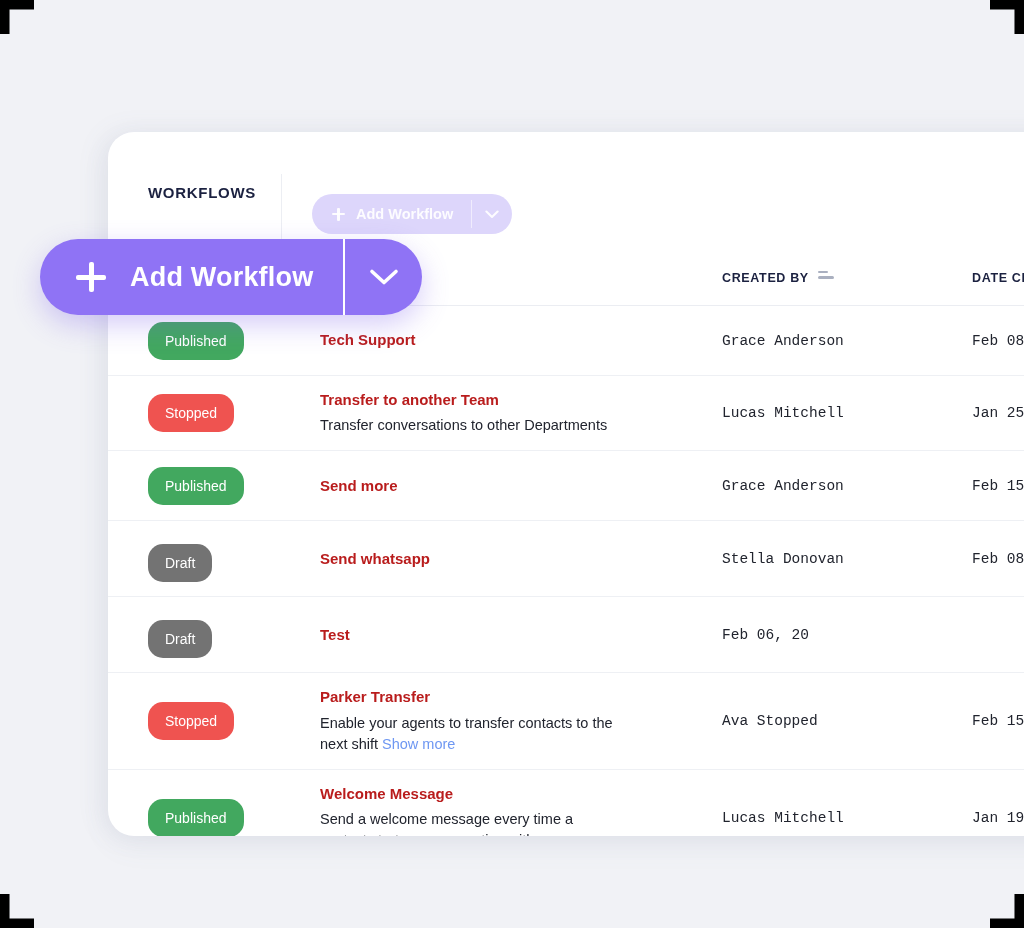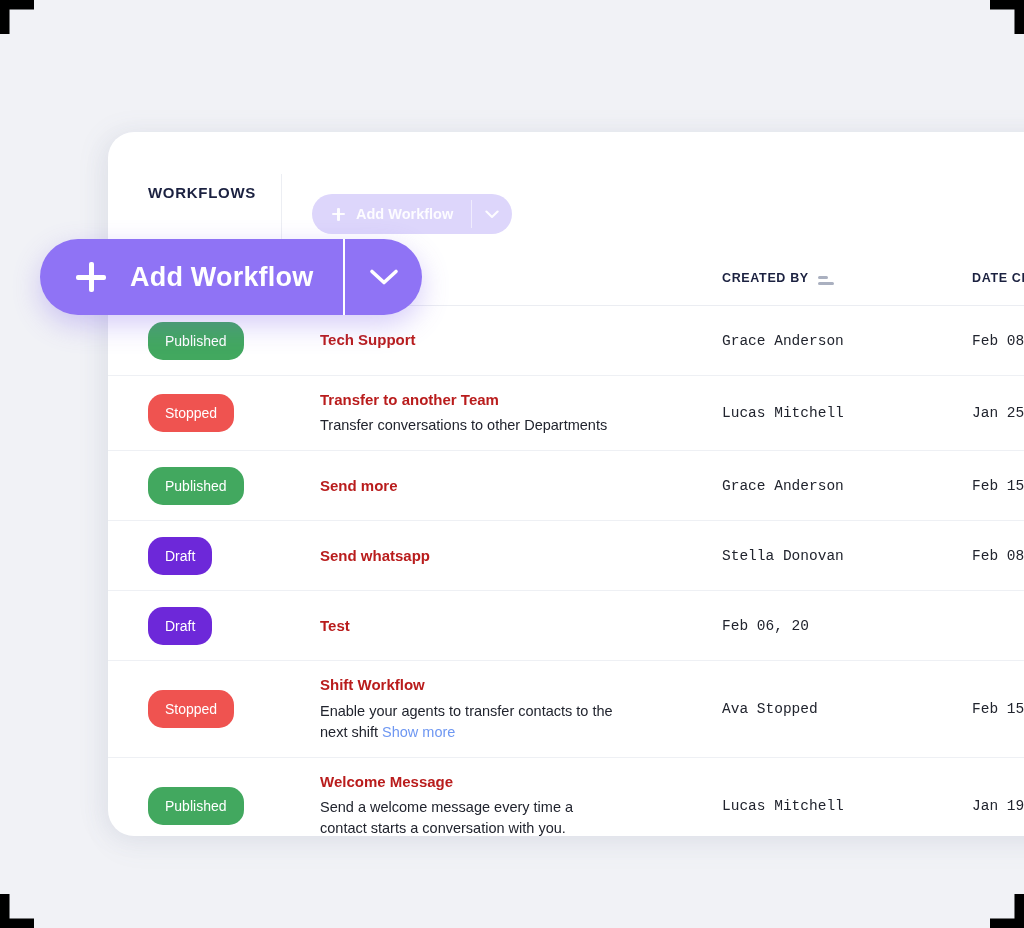--- a/index.html
+++ b/index.html
@@ -132,21 +132,21 @@
     height: 56px;
     border-bottom: 1px solid #ebedf2;
     padding: 0 0 0 40px;
   }
   .th {
     font-size: 12.5px;
     font-weight: 700;
     letter-spacing: 0.65px;
     color: #1b2140;
     display: flex;
-    align-items: flex-end;
+    align-items: flex-start;
     gap: 9px;
   }
 
   .col-status { width: 172px; flex: none; }
   .col-name   { width: 402px; flex: none; }
   .col-author { width: 250px; flex: none; }
   .col-date   { width: 200px; flex: none; }
 
   .sort-icon {
     display: inline-flex;
@@ -173,21 +173,21 @@
     justify-content: center;
     height: 38px;
     padding: 0 17px;
     border-radius: 15px;
     font-size: 14px;
     color: #ffffff;
     white-space: nowrap;
   }
   .badge.published { background: #42a85f; }
   .badge.stopped   { background: #ef5350; text-align: right; }
-  .badge.draft     { background: #6d28d9; }
+  .badge.draft     { background: #737373; margin-top: 9px; }
 
   .wf-name {
     font-size: 15px;
     font-weight: 700;
     color: #b91c1c;
     line-height: 1.35;
     cursor: pointer;
   }
   .wf-desc {
     font-size: 14.5px;
@@ -345,21 +345,21 @@
         <div class="row">
           <div class="col-status"><span class="badge draft">Draft</span></div>
           <div class="col-name">
             <div class="wf-name">Test</div>
           </div>
           <div class="col-date cell-text">Feb 06, 20</div>
         </div>
         <div class="row">
           <div class="col-status"><span class="badge stopped">Stopped</span></div>
           <div class="col-name">
-            <div class="wf-name">Shift Workflow</div>
+            <div class="wf-name">Parker Transfer</div>
             <div class="wf-desc"><span>Enable your agents to transfer contacts to the next shift </span><span class="show-more">Show more</span></div>
           </div>
           <div class="col-author cell-text">Ava Stopped</div>
           <div class="col-date cell-text">Feb 15, 20</div>
         </div>
         <div class="row">
           <div class="col-status"><span class="badge published">Published</span></div>
           <div class="col-name">
             <div class="wf-name">Welcome Message</div>
             <div class="wf-desc"><span>Send a welcome message every time a contact starts a conversation with you.</span></div>

